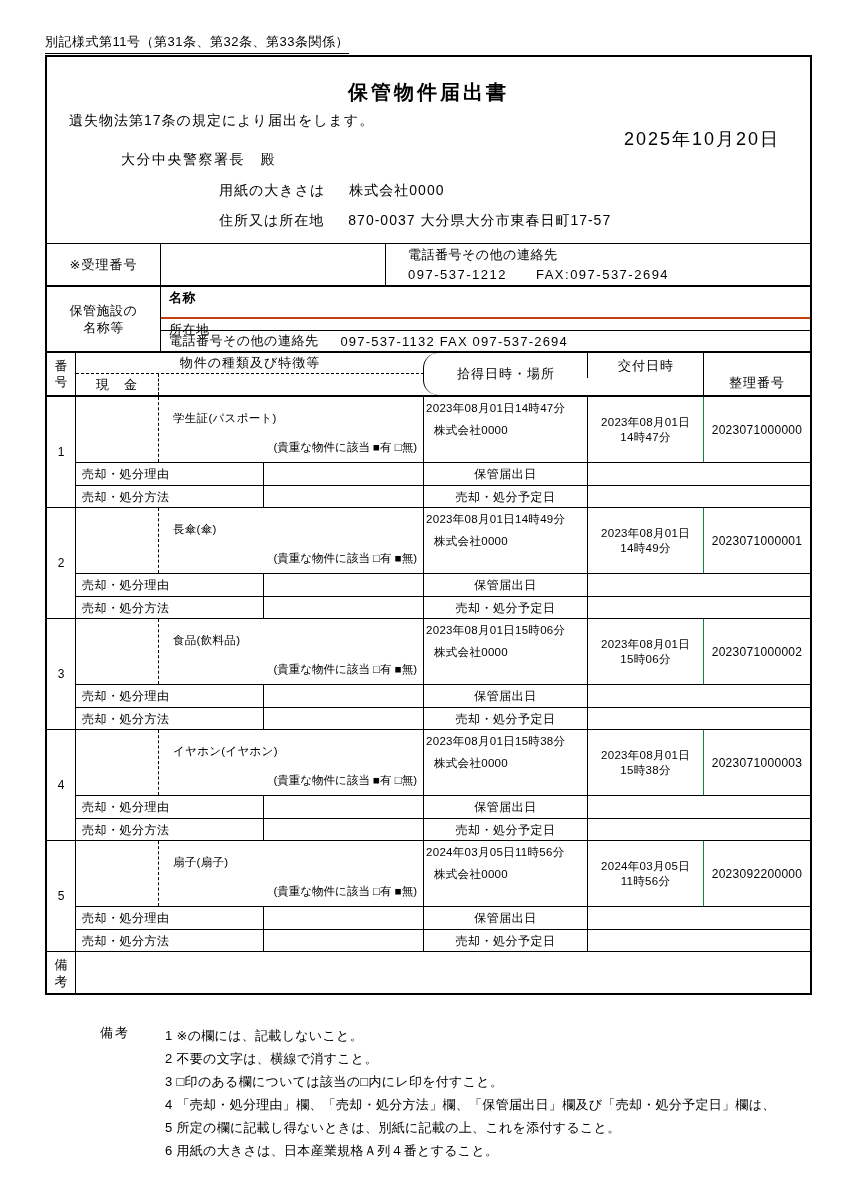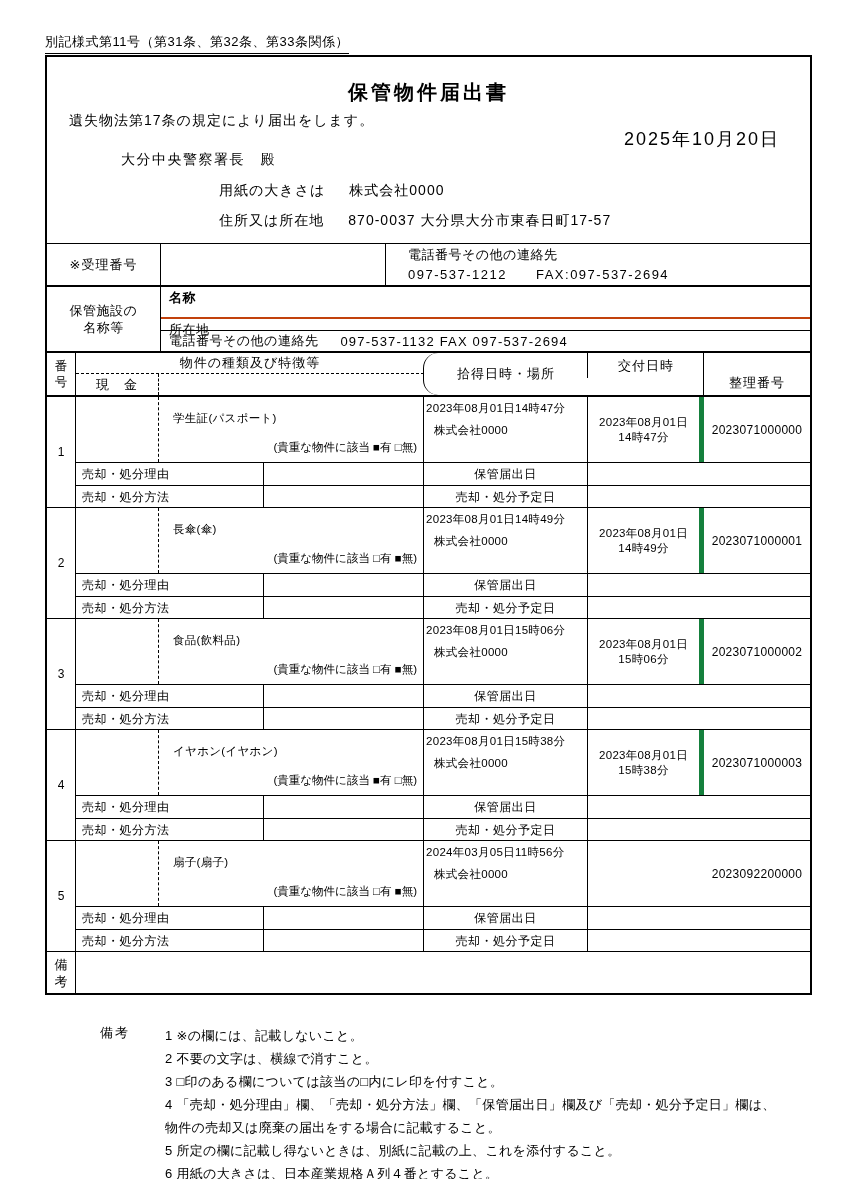--- a/index.html
+++ b/index.html
@@ -69,21 +69,21 @@
   .item-block .cell { position:absolute; overflow:hidden; }
   .c-num { left:0; top:0; width:29px; height:110px; border-right:1px solid #000;
     display:flex; align-items:center; justify-content:center; font-size:12px; }
   .c-cash { left:29px; top:0; width:83px; height:65px; border-right:1px dashed #000; }
   .c-goods { left:112px; top:0; width:265px; height:65px; border-right:1px solid #000; }
   .goods-name { position:absolute; top:14px; left:14px; font-size:11.5px; letter-spacing:0.3px; }
   .valuable { position:absolute; bottom:7px; right:6px; font-size:11.5px; }
   .c-found { left:377px; top:0; width:164px; height:65px; border-right:1px solid #000; padding:4px 0 0 2px; }
   .found-dt { font-size:11.5px; }
   .found-place { font-size:11.5px; margin:7px 0 0 8px; }
-  .c-delivery { left:541px; top:0; width:116px; height:65px; border-right:5px solid #15803d;
+  .c-delivery { left:541px; top:0; width:116px; height:65px; border-right:1px solid #15803d;
     display:flex; flex-direction:column; align-items:center; justify-content:center;
     font-size:11.5px; line-height:15px; }
   .c-ref { left:657px; top:0; width:106px; height:65px;
     display:flex; align-items:center; justify-content:center; font-size:12px; }
   .num-s { letter-spacing:0.3px; }
   .hl { position:absolute; left:29px; width:734px; height:1px; background:#000; }
   .row-label { display:flex; align-items:center; padding-left:6px; font-size:12px; letter-spacing:0.5px; }
   .row-center { display:flex; align-items:center; justify-content:center; font-size:12px; letter-spacing:0.5px; }
   .c-reason-label, .c-method-label { left:29px; width:188px; height:22px; border-right:1px solid #000; }
   .c-reason-value, .c-method-value { left:217px; width:160px; height:22px; border-right:1px solid #000; }
@@ -274,20 +274,24 @@
     <div class="cell c-num">5</div>
     <div class="cell c-cash"></div>
     <div class="cell c-goods">
       <div class="goods-name">扇子(扇子)</div>
       <div class="valuable">(貴重な物件に該当 □有 ■無)</div>
     </div>
     <div class="cell c-found">
       <div class="found-dt num-s">2024年03月05日11時56分</div>
       <div class="found-place num-s">株式会社0000</div>
     </div>
+    <div class="cell c-delivery">
+      <div class="num-s">2024年03月05日</div>
+      <div class="num-s">11時56分</div>
+    </div>
     <div class="cell c-ref num-s">2023092200000</div>
     <div class="hl" style="top:65px"></div>
     <div class="cell c-reason-label row-label r2">売却・処分理由</div>
     <div class="cell c-reason-value r2"></div>
     <div class="cell c-storage-label row-center r2">保管届出日</div>
     <div class="cell c-storage-value r2"></div>
     <div class="hl" style="top:88px"></div>
     <div class="cell c-method-label row-label r3">売却・処分方法</div>
     <div class="cell c-method-value r3"></div>
     <div class="cell c-disposal-label row-center r3">売却・処分予定日</div>
@@ -305,19 +309,18 @@
   <div class="notes-label">備考</div>
   <div class="notes-lines">
   <div class="note-line">1 ※の欄には、記載しないこと。</div>
 
   <div class="note-line">2 不要の文字は、横線で消すこと。</div>
 
   <div class="note-line">3 □印のある欄については該当の□内にレ印を付すこと。</div>
 
   <div class="note-line">4 「売却・処分理由」欄、「売却・処分方法」欄、「保管届出日」欄及び「売却・処分予定日」欄は、</div>
 
-  <div class="note-line">物件の売却又は廃棄の届出をする場合に記載すること。</div>
 
   <div class="note-line">5 所定の欄に記載し得ないときは、別紙に記載の上、これを添付すること。</div>
 
   <div class="note-line">6 用紙の大きさは、日本産業規格Ａ列４番とすること。</div>
 </div>
 </div>
 
 </body></html>

